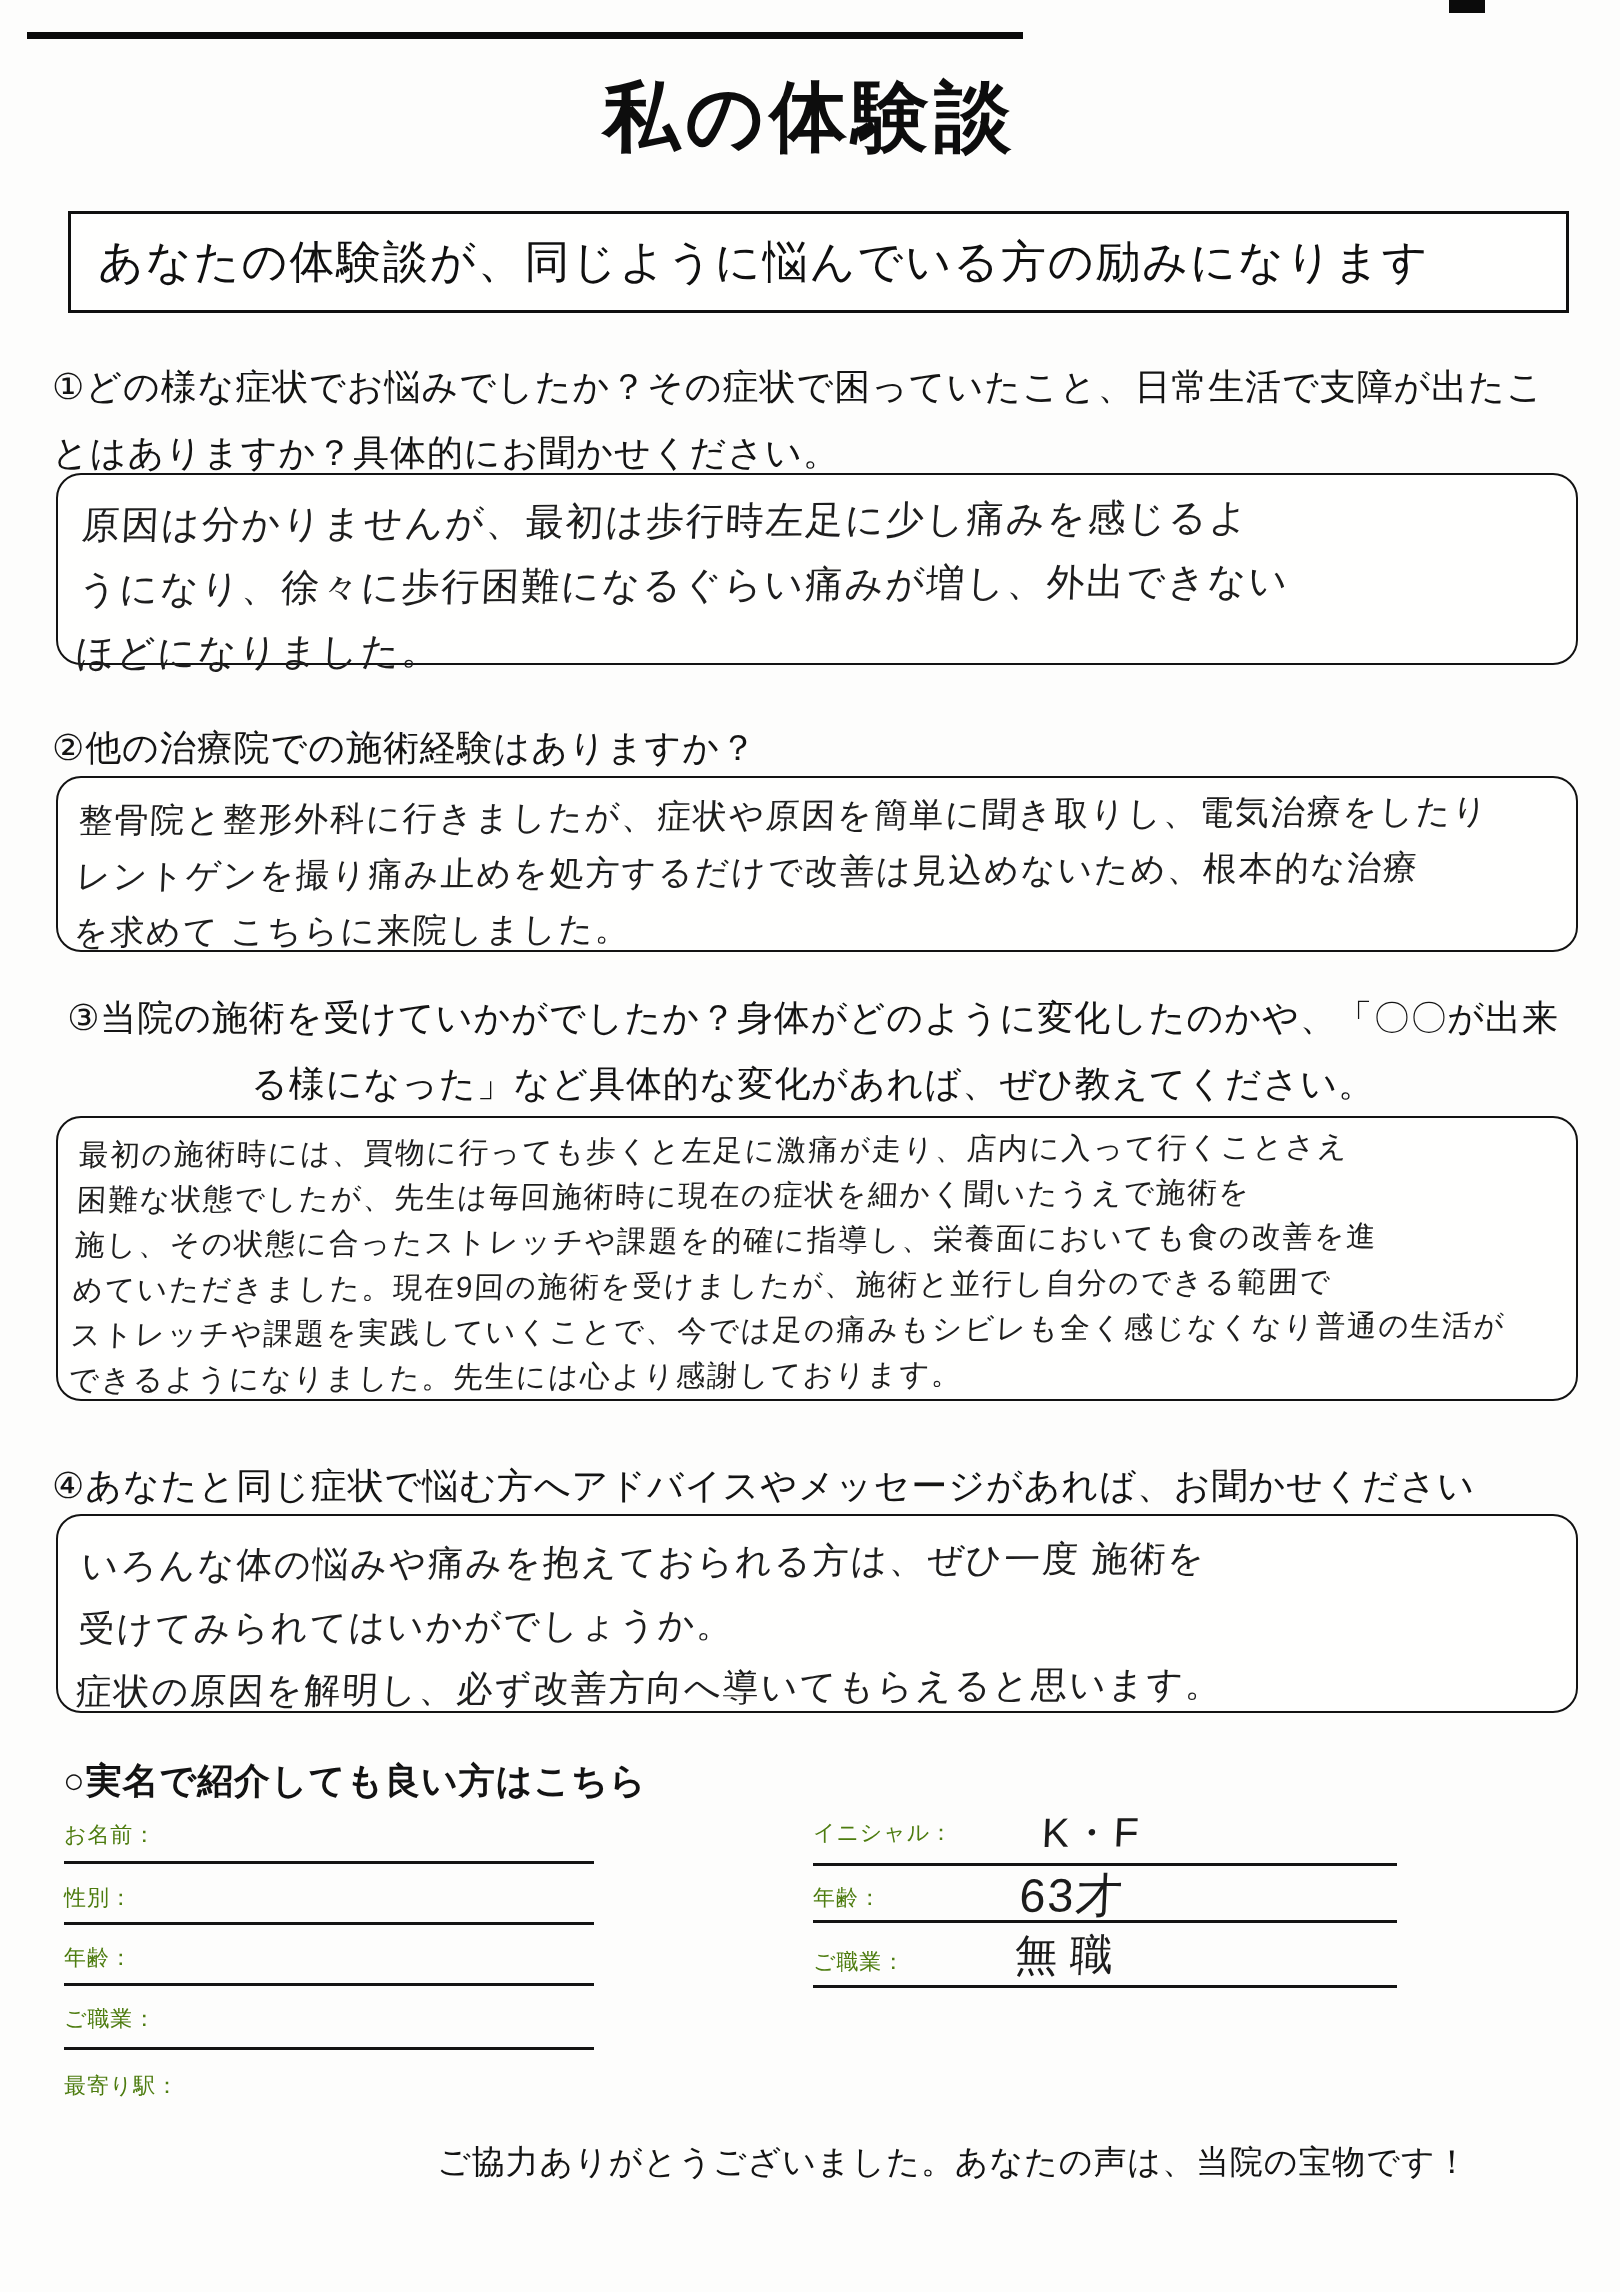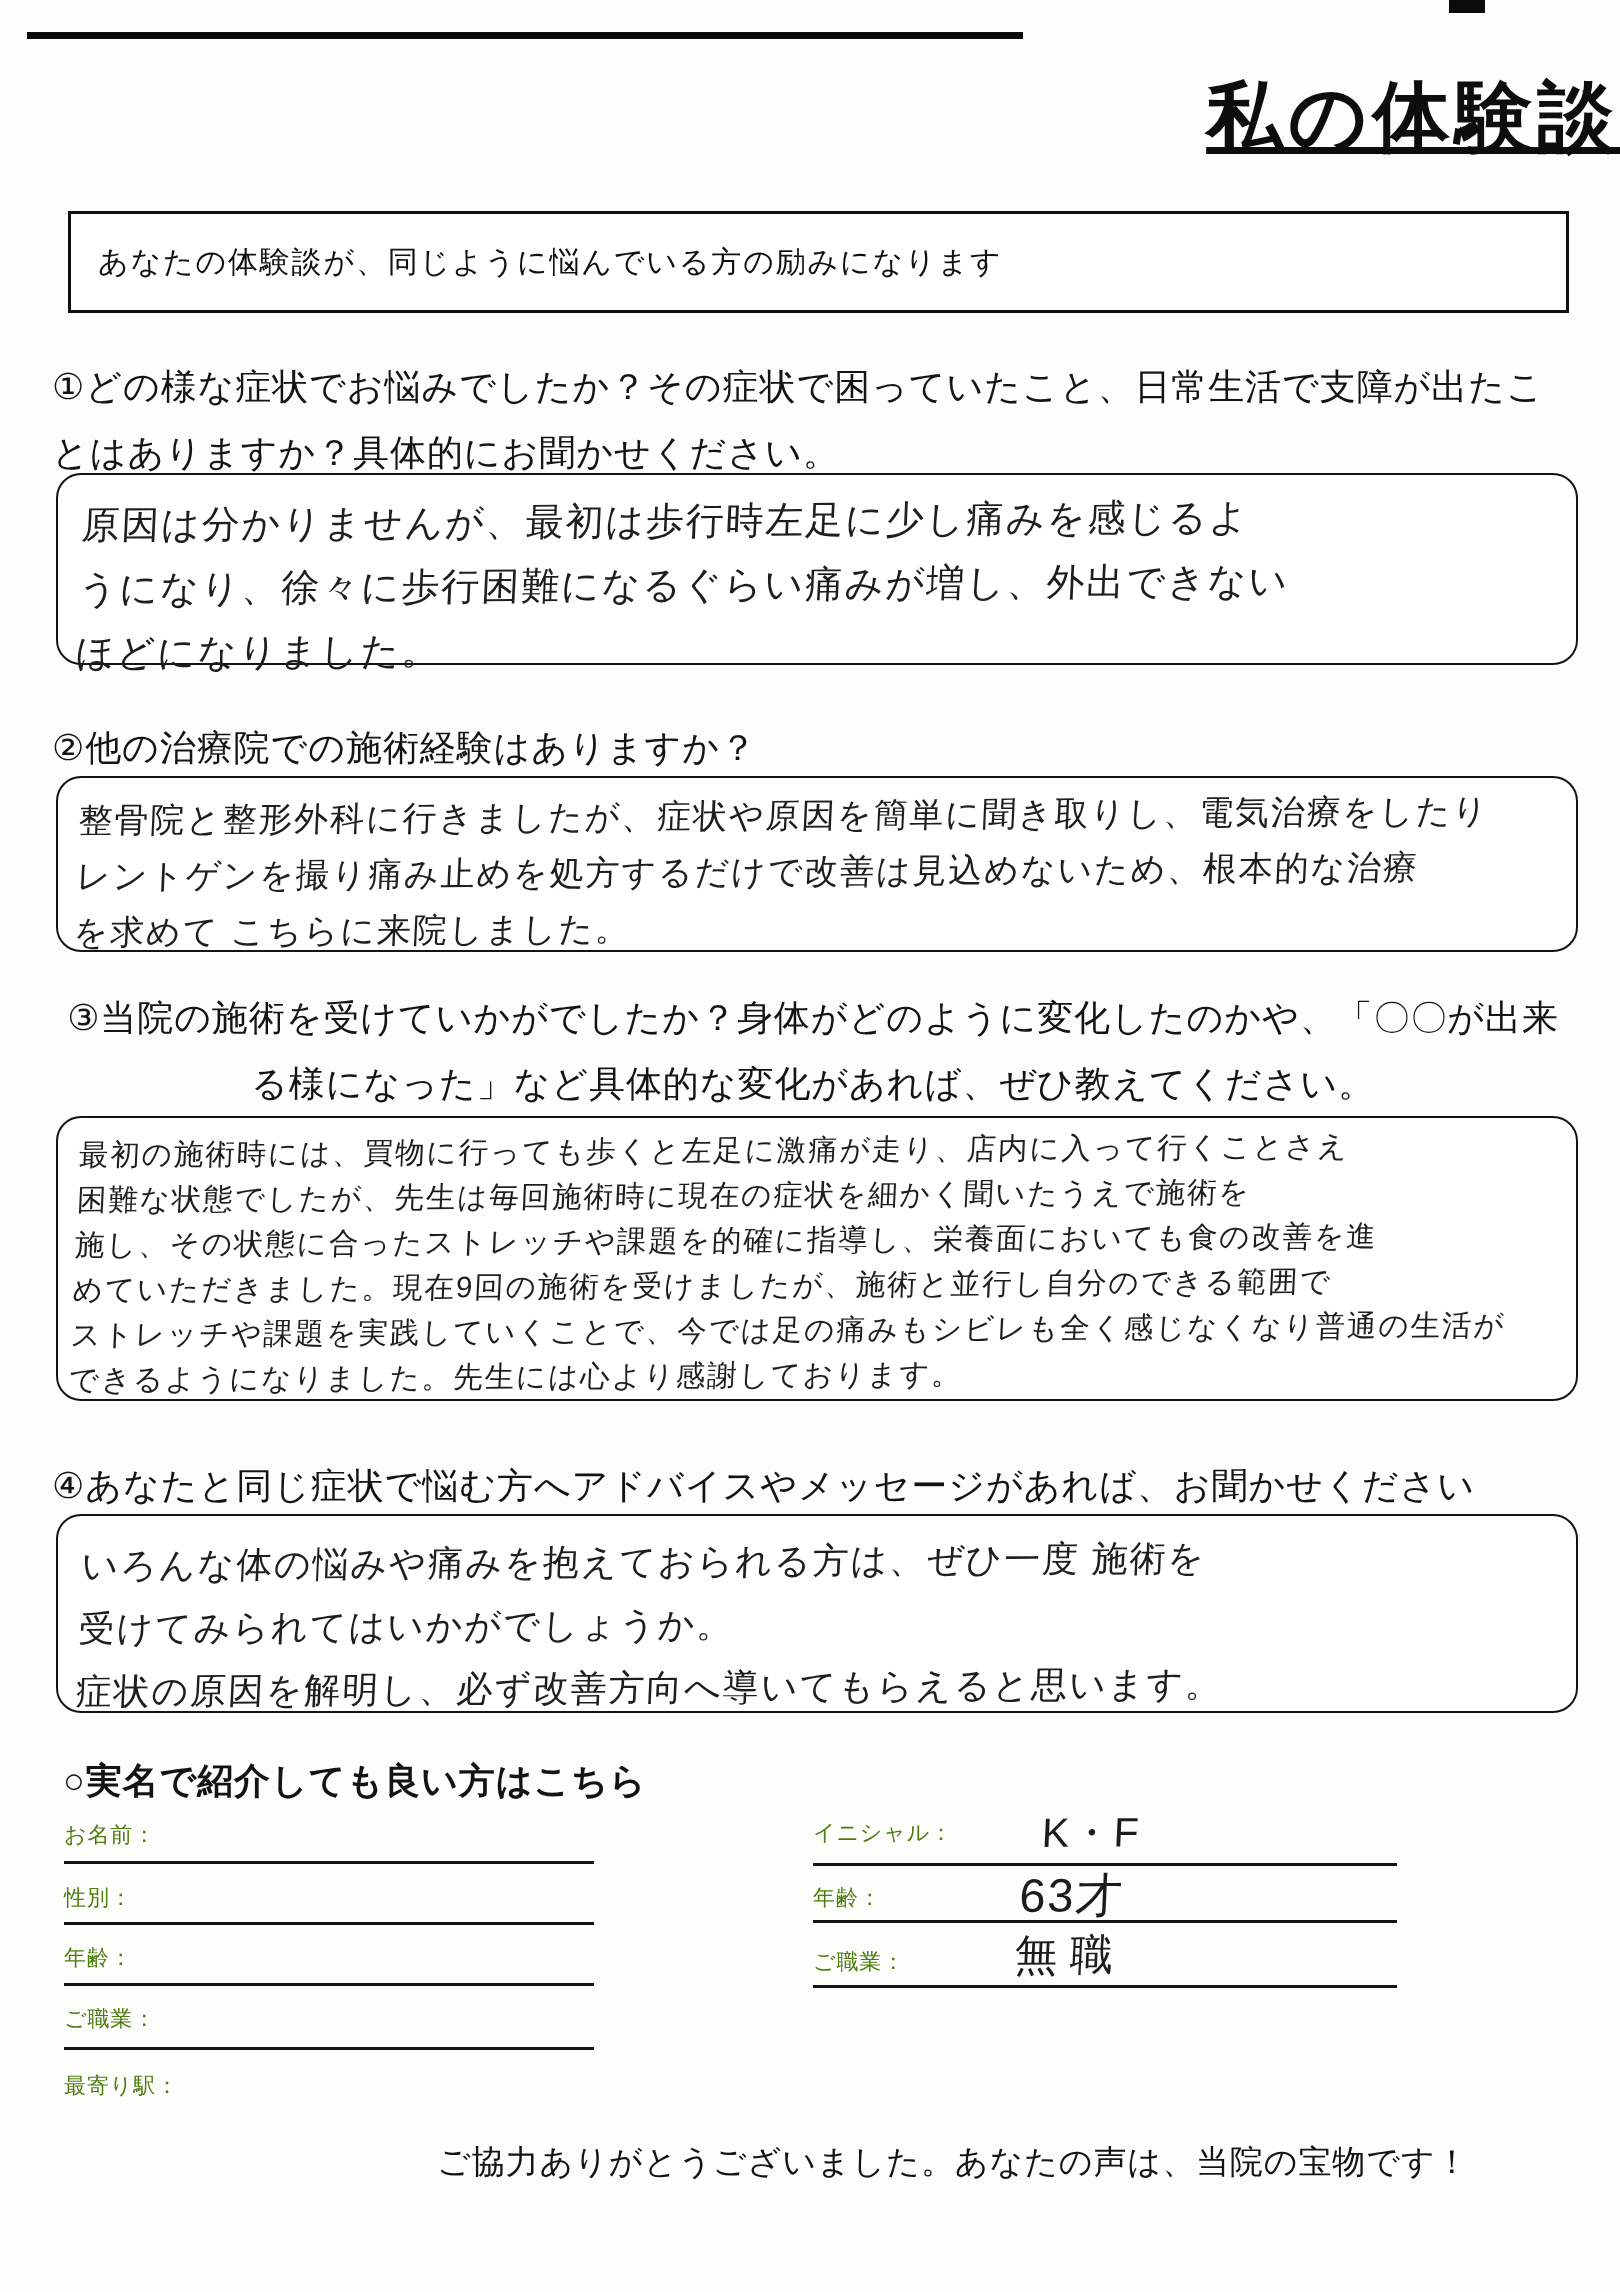--- a/index.html
+++ b/index.html
@@ -16,39 +16,38 @@
   }
 
   .abs { position: absolute; }
 
   
   .artifact { background: #0b0b0b; }
 
   
   .title {
     left: 0; top: 66px; width: 100%;
-    text-align: right;
+    text-align: center;
     font-size: 77px;
     font-weight: 900;
     letter-spacing: 5.4px;
     color: #0d0d0d;
-    text-decoration: underline;
   }
 
   
   .banner-box {
     left: 68px; top: 211px;
     width: 1501px; height: 102px;
     border: 3.6px solid #101010;
     background: #fffffe;
     display: flex; align-items: center;
     padding-left: 27px;
   }
   .banner-box .banner-text {
-    font-size: 30px;
+    font-size: 45px;
     letter-spacing: 1.8px;
     color: #101010;
     white-space: nowrap;
   }
 
   
   .question {
     left: 52px;
     width: 1522px;
     font-size: 36px;

